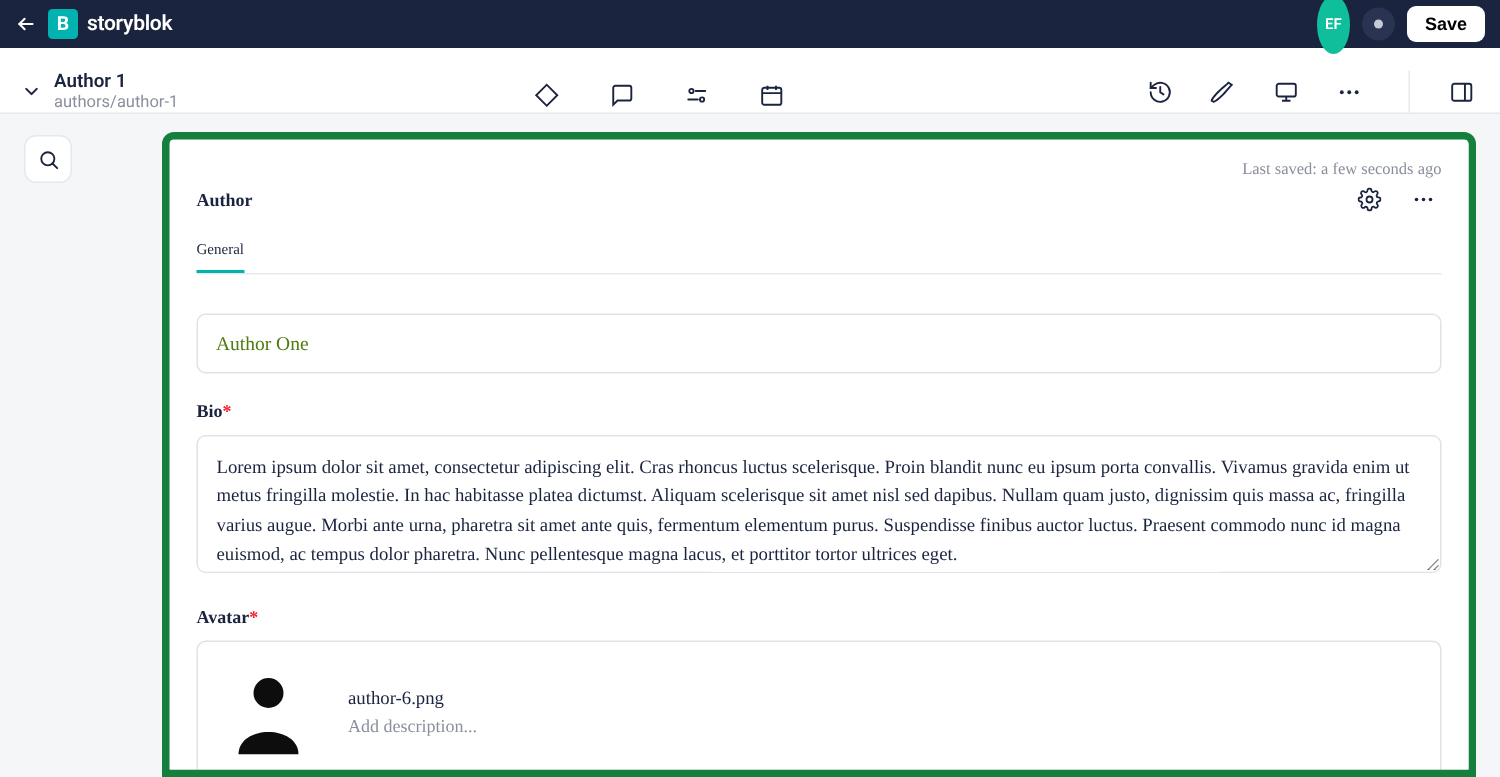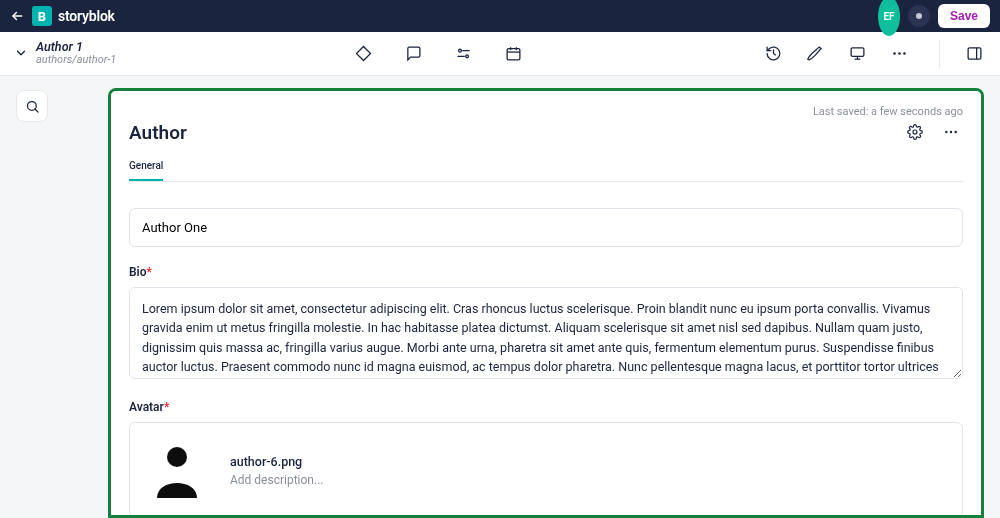--- a/index.html
+++ b/index.html
@@ -35,38 +35,38 @@
     width:22px; height:39px; border-radius:50%; background:#0fbf9b;
     color:#fff; font-size:10px; font-weight:600;
     display:flex; align-items:center; justify-content:center;
   }
   .rec-btn {
     width:22px; height:22px; border-radius:50%; background:#2a3352;
     display:flex; align-items:center; justify-content:center; cursor:pointer;
   }
   .rec-dot { width:6px; height:6px; background:#c6cad6; border-radius:50%; }
   .save-btn {
-    background:#fff; color:#a21caf; border:none; padding:5px 12px;
+    background:#fff; color:#000000; border:none; padding:5px 12px;
     border-radius:6px; font-weight:600; font-size:12px; cursor:pointer;
   }
   .publish-group { display:flex; }
   .publish-btn {
     background:#00b3b0; color:#fff; border:none; padding:5px 14px;
     border-radius:6px 0 0 6px; font-weight:600; font-size:12px; cursor:pointer;
   }
   .publish-more {
     background:#00b3b0; color:#fff; border:none; border-left:1px solid #009d9a;
     padding:5px 8px; border-radius:0 6px 6px 0; cursor:pointer;
     display:flex;align-items:center;justify-content:center;
   }
 
   
   .toolbar2 {
     height: 44px; background:#fff; border-bottom:1px solid #e6e8ec;
-    display:flex; align-items:center; padding:0 14px; gap:10px;font-style:italic;
+    display:flex; align-items:flex-end; padding:0 14px; gap:10px;
   }
   .entry-info { display:flex; align-items:center; gap:8px; }
   .caret-down { cursor:pointer; display:flex; }
   .entry-titles { line-height:1.15; }
   .entry-title { font-weight:600; font-size:12.5px; color:#1b243f; }
   .entry-slug  { font-size:11px; color:#8a8f9c; }
   .toolbar2-mid { flex:1; display:flex; justify-content:center; gap:26px; }
   .iconbtn { width:24px; height:24px; display:flex; align-items:center; justify-content:center;
     cursor:pointer; color:#1b243f; border-radius:4px; }
   .toolbar2-right { display:flex; gap:18px; align-items:center; }
@@ -77,40 +77,41 @@
     position:absolute; left:16px; top:90px;
   }
   .search-chip {
     width:32px; height:32px; background:#fff; border:1px solid #e6e8ec; border-radius:8px;
     display:flex; align-items:center; justify-content:center; cursor:pointer;
   }
 
   
   .card {
     position:absolute; left:108px; top:88px; right:16px; bottom:0;
-    background:#fff; border:3px solid #15803d; border-radius:8px 8px 0 0;
+    background:#fff; border:5px solid #15803d; border-radius:8px 8px 0 0;
     overflow:auto;
+    font-family:Liberation Serif, serif;
   }
   .card-inner { padding:14px 18px 28px 18px; }
   .card-meta { text-align:right; font-size:11px; color:#8a8f9c; }
   .card-headrow { display:flex; align-items:center; margin-top:2px; }
-  .card-title { font-size:19px; font-weight:600; }
+  .card-title { font-size:12px; font-weight:600; }
   .card-actions { margin-left:auto; display:flex; gap:12px; }
   .tabs { margin-top:10px; border-bottom:1px solid #e6e8ec; display:flex; }
   .tab {
     padding:6px 0 8px 0; font-size:10px; font-weight:500; color:#1b243f;
     border-bottom:2px solid #00b3b0;
   }
 
   .field { margin-top:18px; }
   .field-label { font-size:12px; font-weight:600; }
   .req { color:#f5222d; font-weight:600; }
   .text-input {
     width:100%; margin-top:8px; padding:11px 12px; border:1px solid #dfe2e8;
-    border-radius:6px; font-size:13px; color:#000000; font-family:inherit;
+    border-radius:6px; font-size:13px; color:#4d7c0f; font-family:inherit;
   }
   .textarea {
     width:100%; margin-top:8px; padding:11px 12px; border:1px solid #dfe2e8;
     border-radius:6px; font-size:12.5px; color:#1b243f; font-family:inherit;
     line-height:1.55; resize:vertical; height:92px;
   }
   .asset-box {
     margin-top:8px; border:1px solid #dfe2e8; border-radius:6px;
     padding:12px; display:flex; gap:18px; align-items:center;
   }

